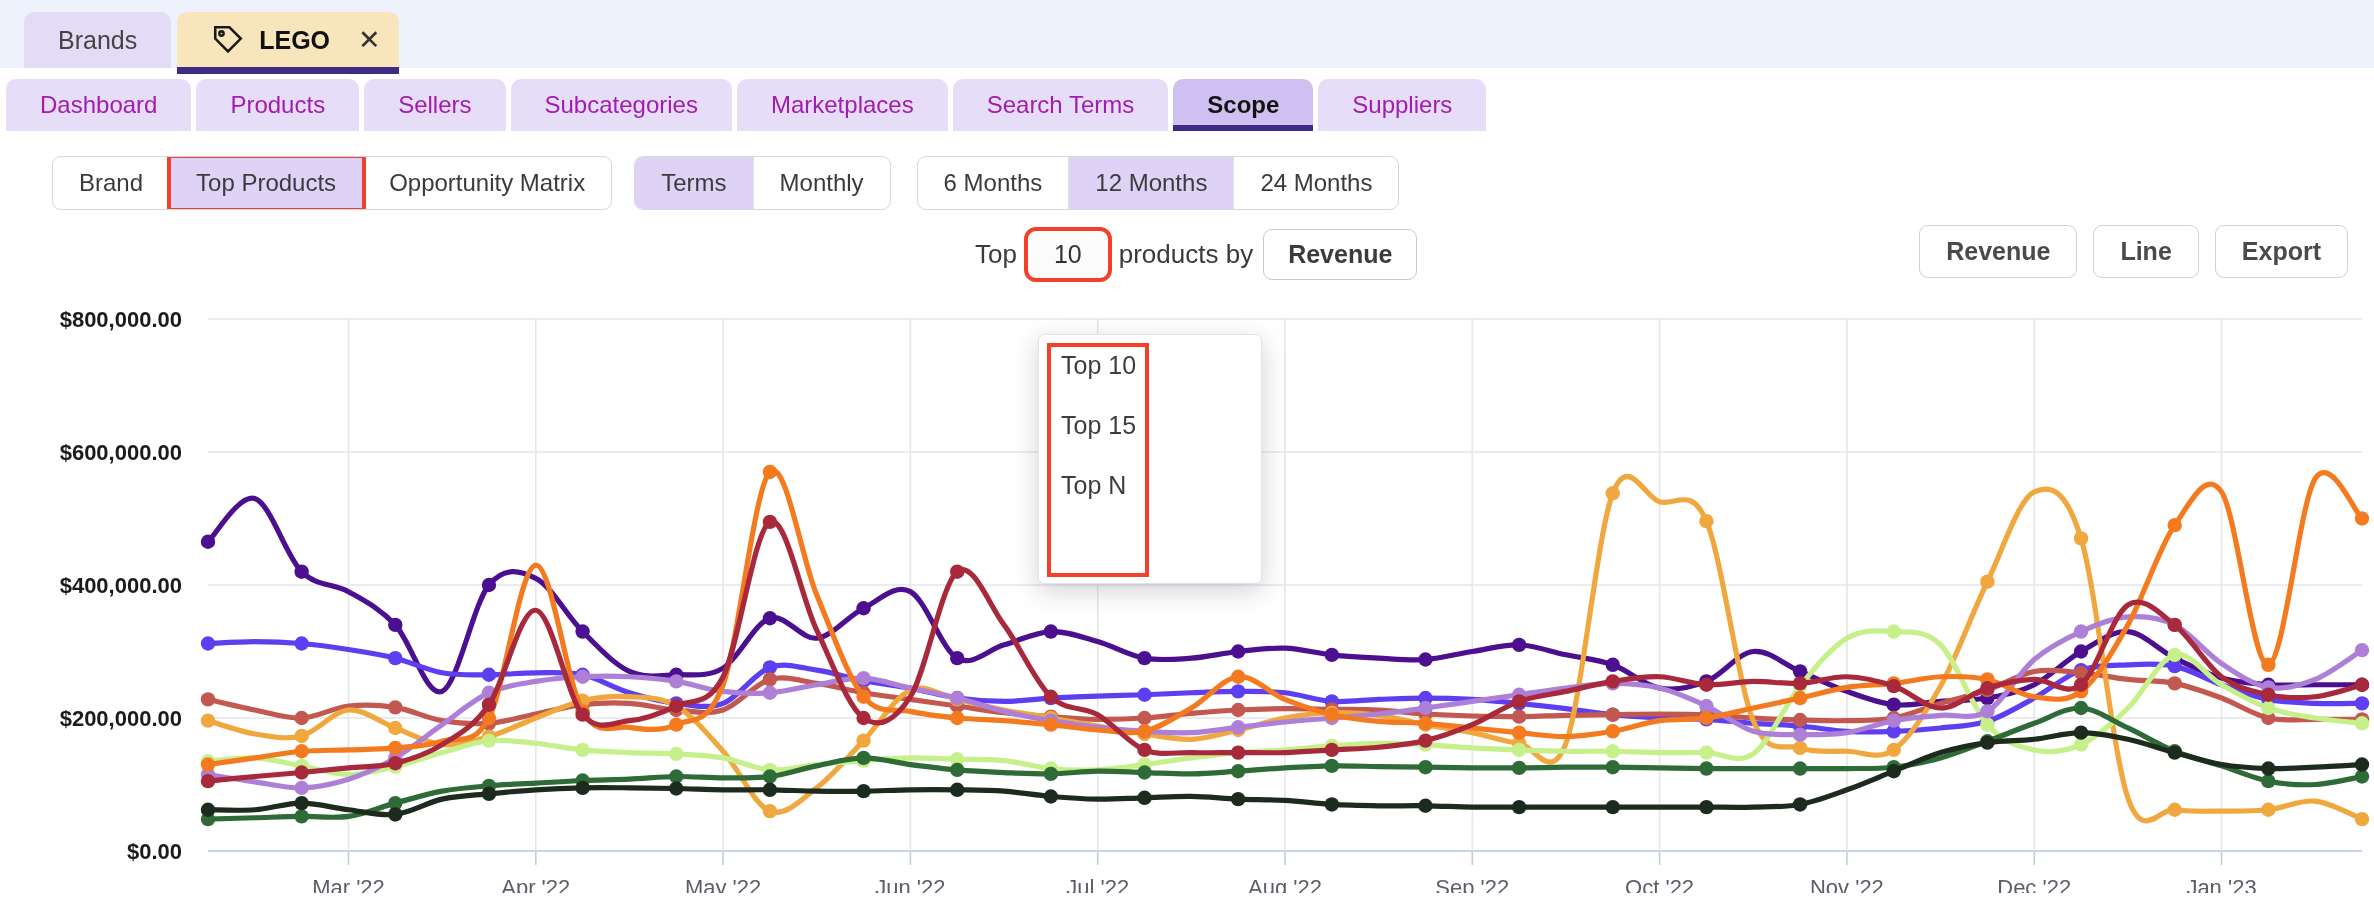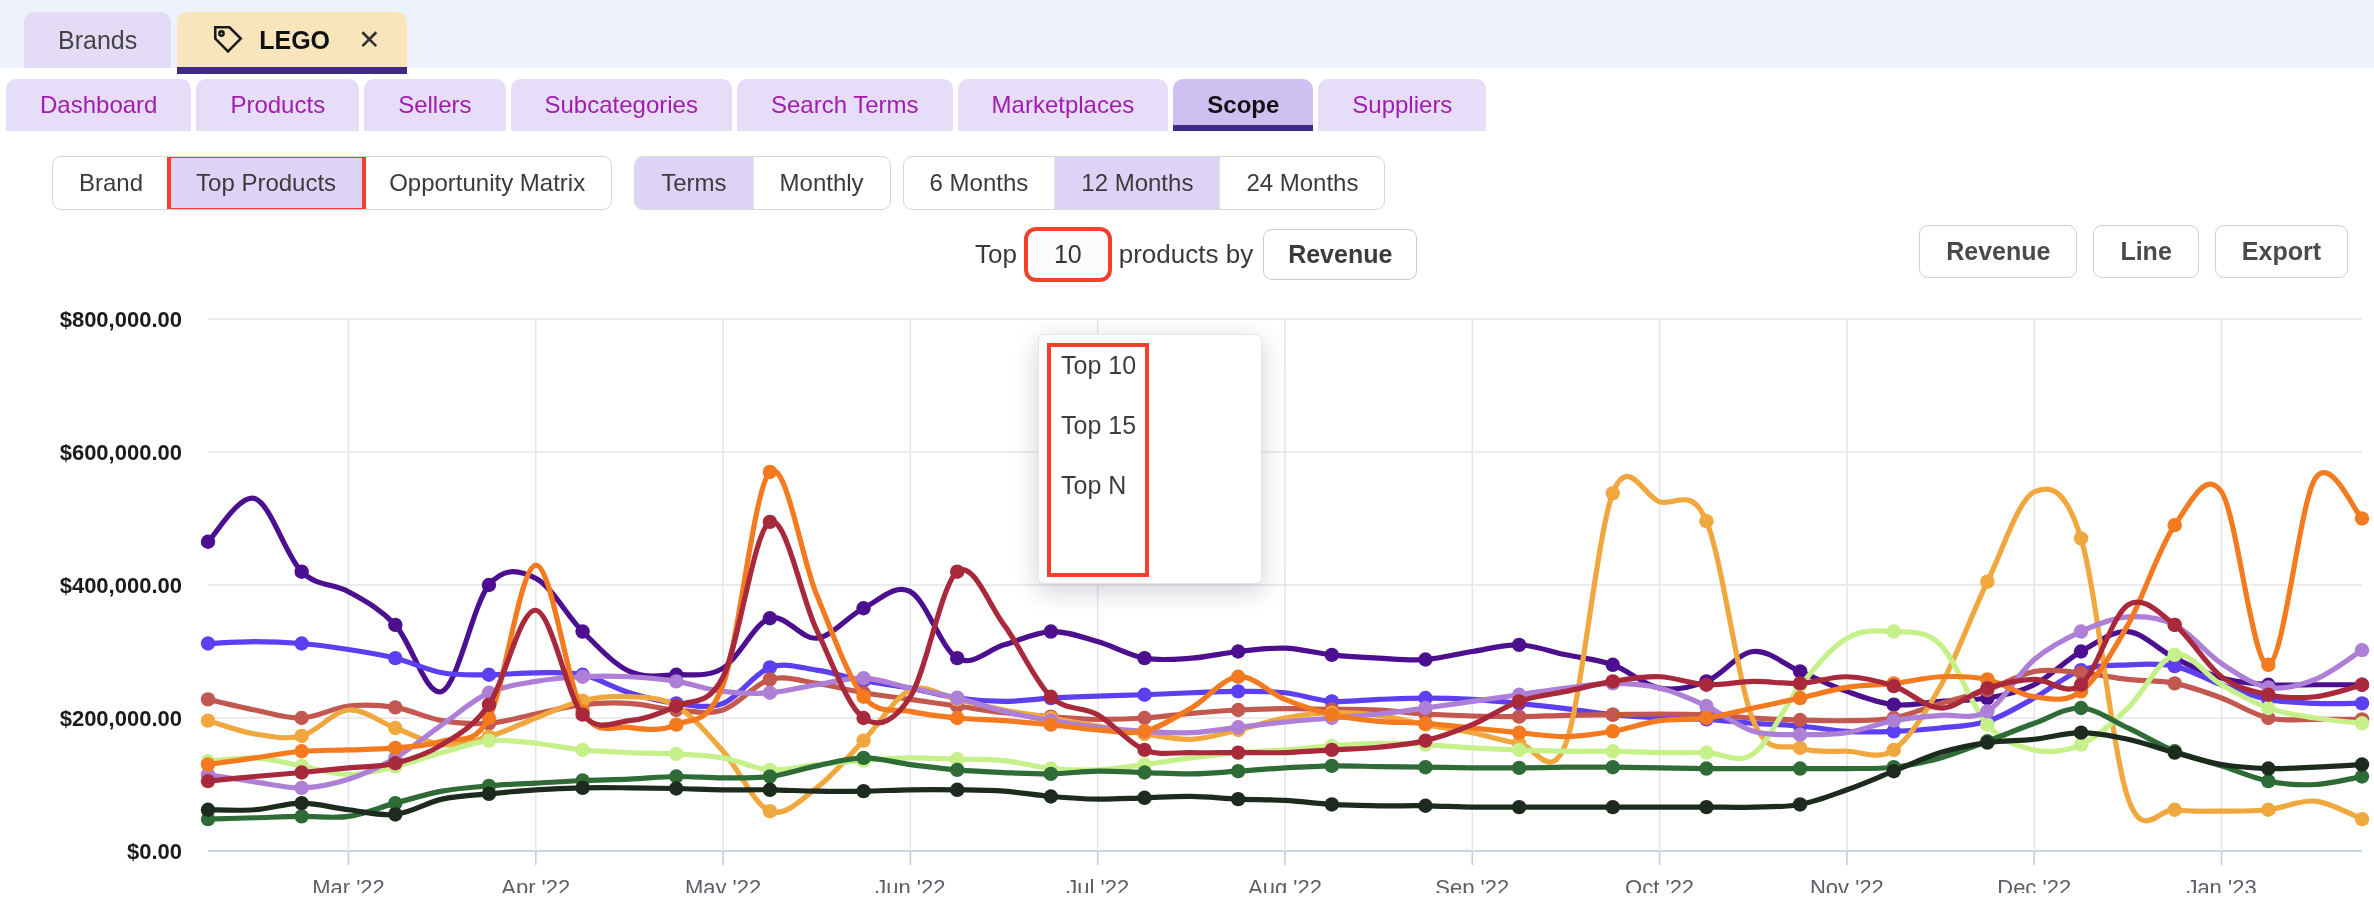--- a/index.html
+++ b/index.html
@@ -30,21 +30,21 @@
     padding: 0 34px;
     font-size: 25px;
     color: #444;
     background: #e4dcf7;
     position: relative;
   }
   .brandtab.active {
     background: #f8e5bb;
     color: #111;
     font-weight: bold;
-    padding-right: 26px;
+    padding-right: 18px;
   }
   .brandtab.active::after {
     content:"";
     position:absolute; left:0; right:0; bottom:-6px;
     height:7px; background:#3f2a86;
   }
   .tag-icon { display:inline-block; line-height:0; }
   .close-x {
     font-size: 27px; color:#333; margin-left:14px;
     font-weight: 400; cursor: pointer;
@@ -201,24 +201,24 @@
     <div class="navtab">
         <span>Products</span>
       </div>
     <div class="navtab">
         <span>Sellers</span>
       </div>
     <div class="navtab">
         <span>Subcategories</span>
       </div>
     <div class="navtab">
+        <span>Marketplaces</span>
+      </div>
+    <div class="navtab">
         <span>Search Terms</span>
-      </div>
-    <div class="navtab">
-        <span>Marketplaces</span>
       </div>
     <div class="navtab active">
         <span>Scope</span>
       </div>
     <div class="navtab">
         <span>Suppliers</span>
       </div>
   </div>
 
   <div class="controls">
@@ -237,21 +237,21 @@
 
     <div class="seg" style="margin-left:22px;">
       <div class="on">
           <span>Terms</span>
         </div>
       <div>
           <span>Monthly</span>
         </div>
     </div>
 
-    <div class="seg" style="margin-left:12px;">
+    <div class="seg" style="margin-left:26px;">
       <div>
           <span>6 Months</span>
         </div>
       <div class="on">
           <span>12 Months</span>
         </div>
       <div>
           <span>24 Months</span>
         </div>
     </div>

